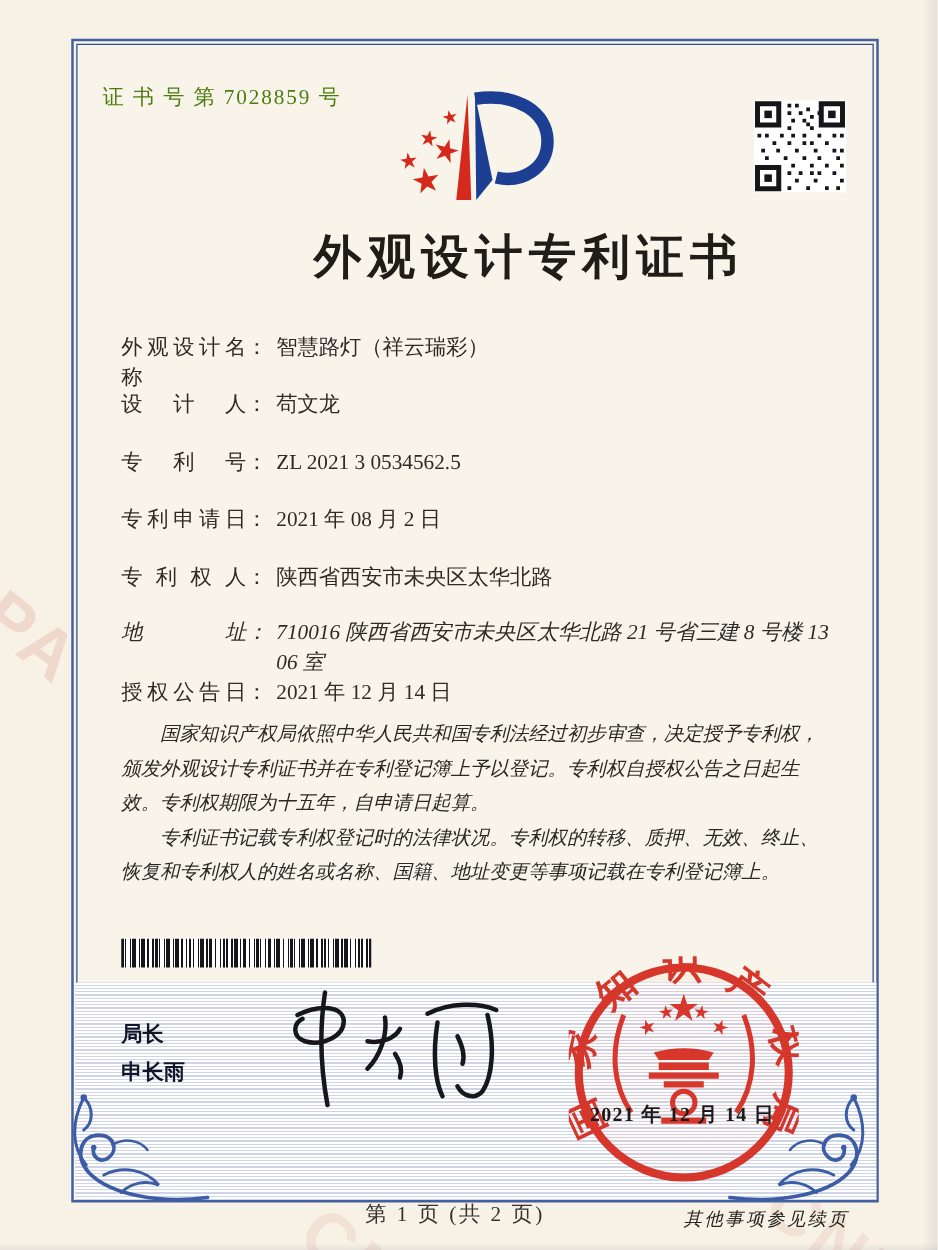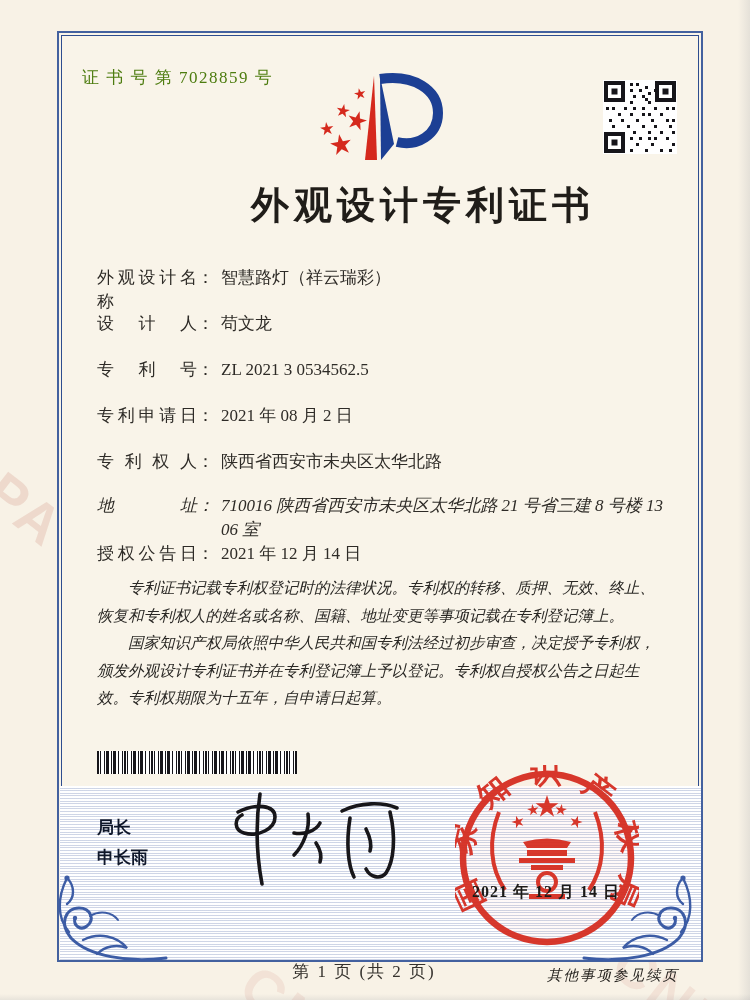--- a/index.html
+++ b/index.html
@@ -205,22 +205,22 @@
   <div class="frow" style="top:228px;font-style:italic;">
     <span class="flabel">地址</span><span class="fcolon">：</span><span class="fvalue">710016 陕西省西安市未央区太华北路 21 号省三建 8 号楼 13
 06 室</span>
   </div>
   <div class="frow" style="top:276px; width:566px;">
     <span class="flabel">授权公告日</span><span class="fcolon">：</span><span class="fvalue">2021 年 12 月 14 日</span>
   </div>
 </div>
 
 <div class="bodytext">
+  <p>国家知识产权局依照中华人民共和国专利法经过初步审查，决定授予专利权，颁发外观设计专利证书并在专利登记簿上予以登记。专利权自授权公告之日起生效。专利权期限为十五年，自申请日起算。</p>
   <p>专利证书记载专利权登记时的法律状况。专利权的转移、质押、无效、终止、恢复和专利权人的姓名或名称、国籍、地址变更等事项记载在专利登记簿上。</p>
-  <p>国家知识产权局依照中华人民共和国专利法经过初步审查，决定授予专利权，颁发外观设计专利证书并在专利登记簿上予以登记。专利权自授权公告之日起生效。专利权期限为十五年，自申请日起算。</p>
 </div>
 
 <div class="barcode"></div>
 
 <div class="director t1">局长</div>
 <div class="director t2">申长雨</div>
 
 <svg class="signature" width="180" height="100" viewBox="230 790 180 100">
   <g fill="none" stroke="#17161a" stroke-width="3.6" stroke-linecap="round">
     <path d="M 262 796 C 258 822 258 854 264 886"></path>

